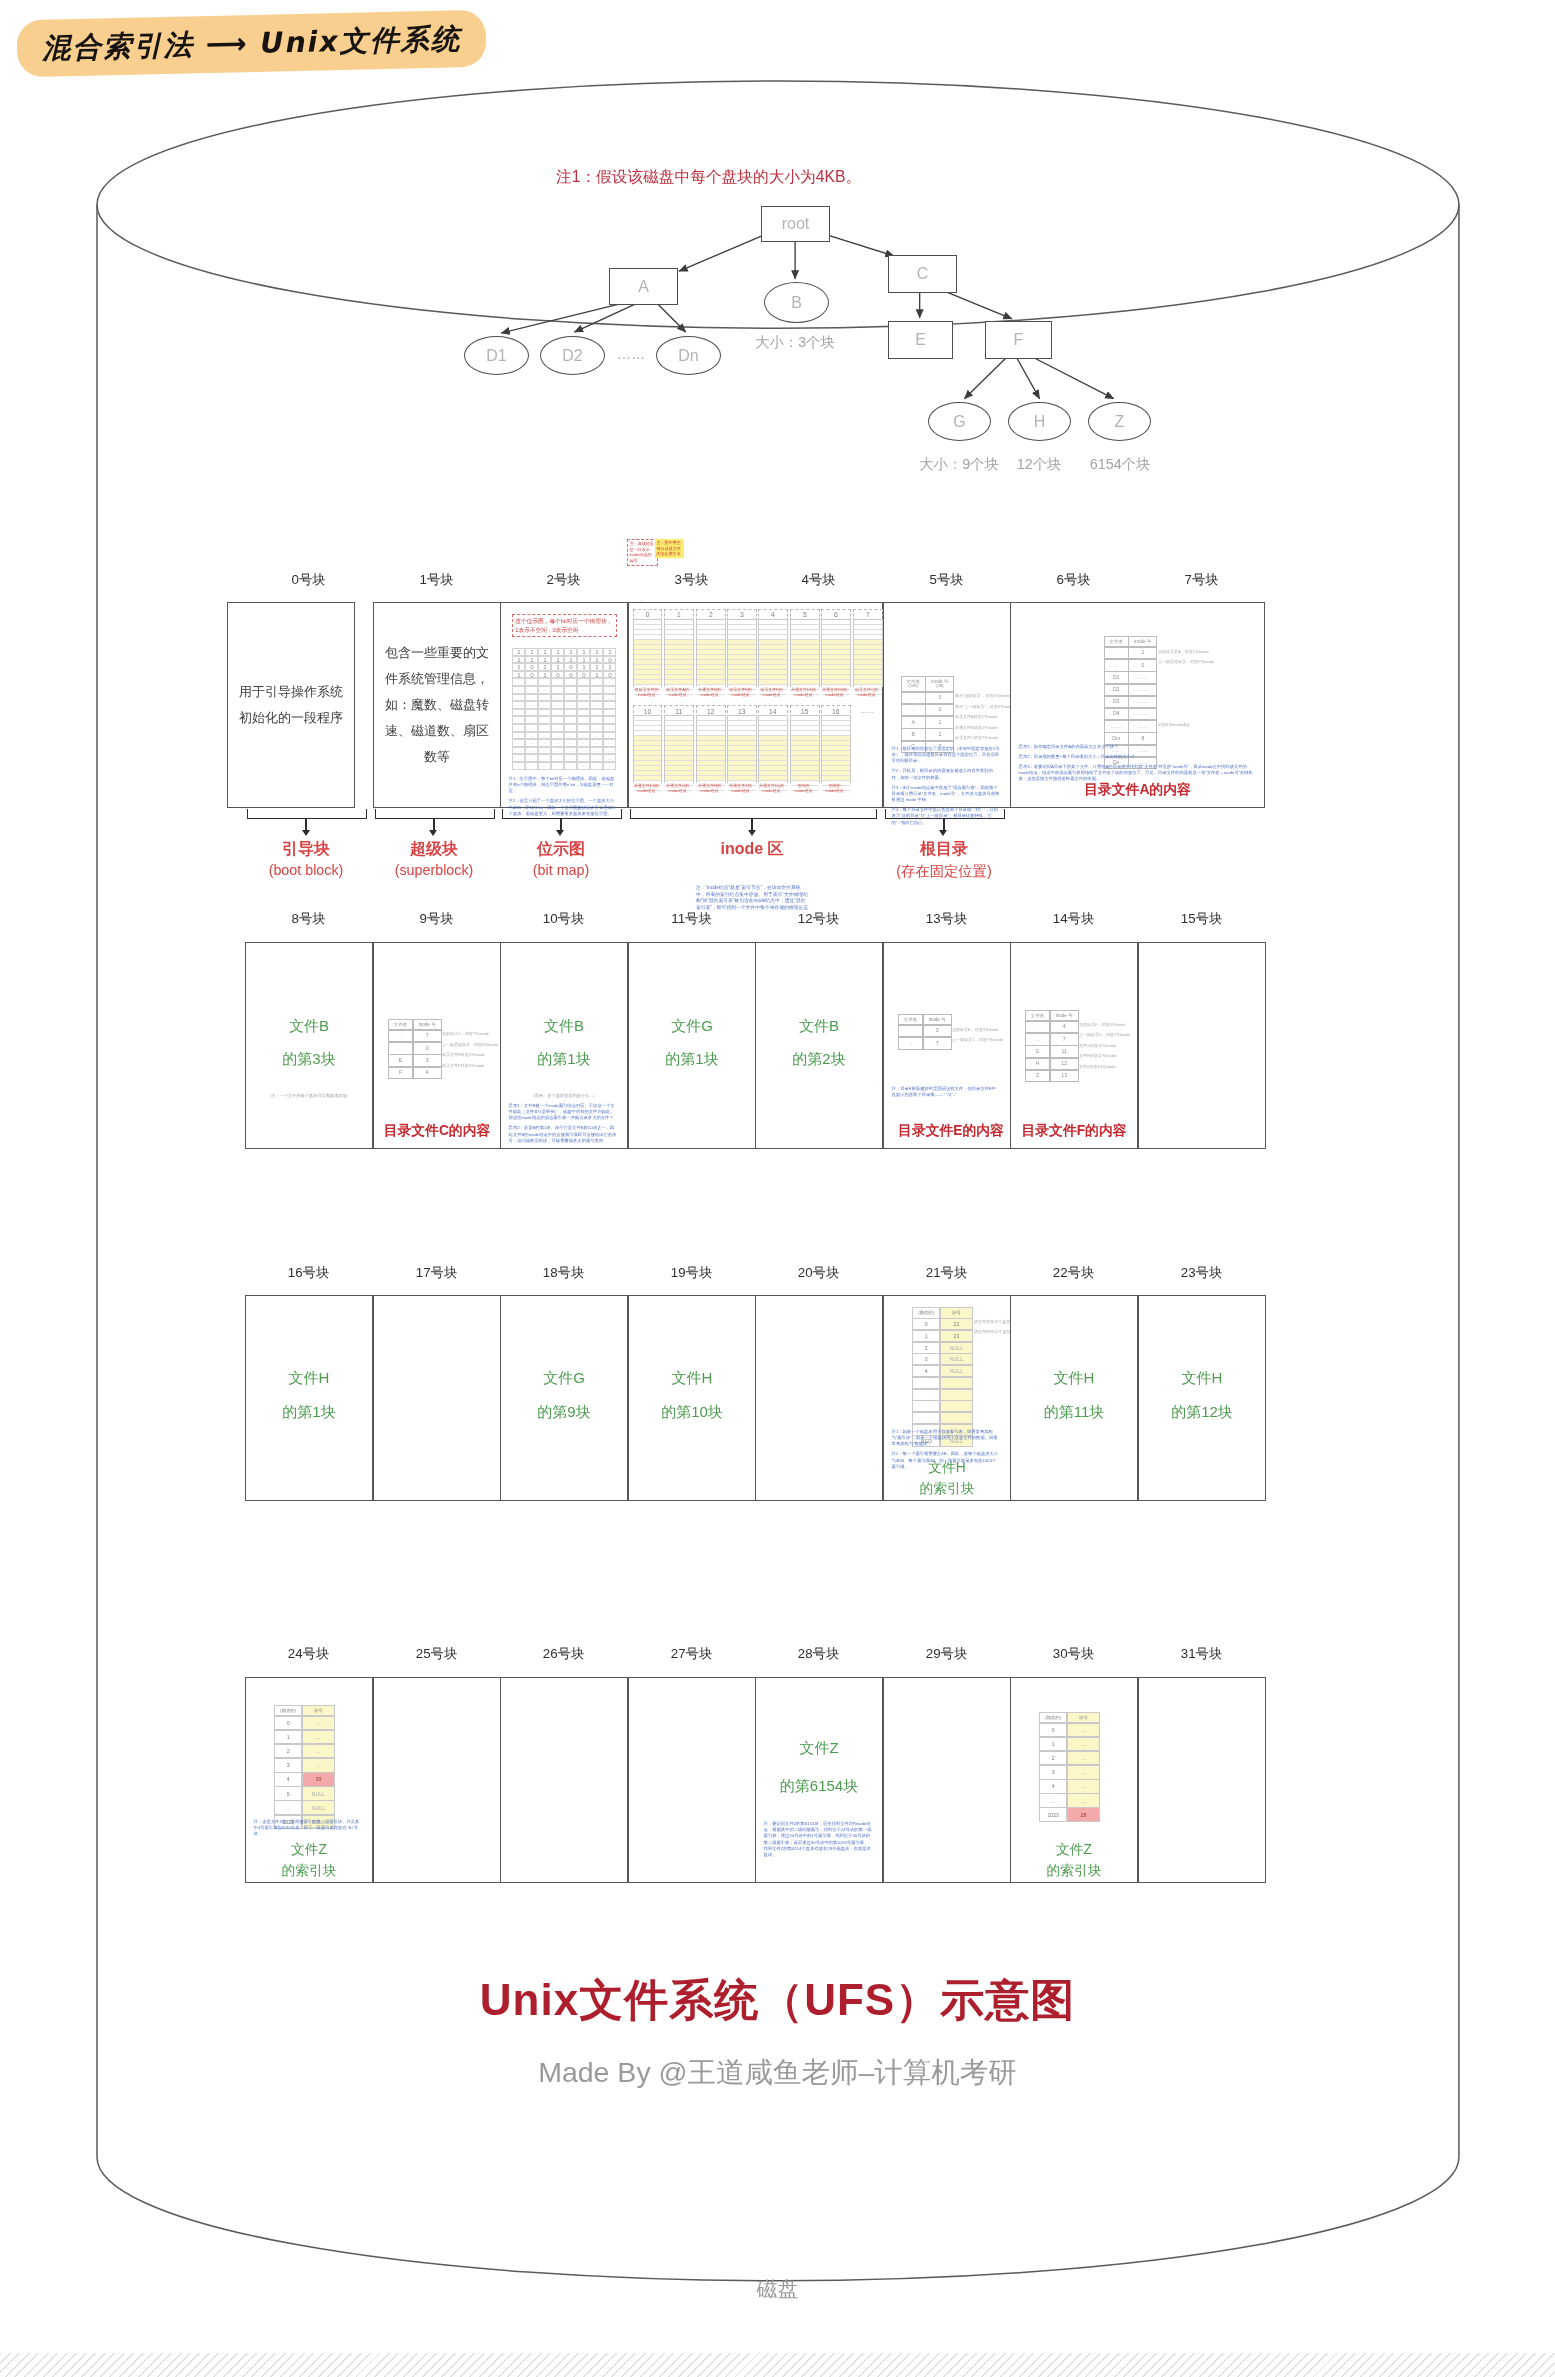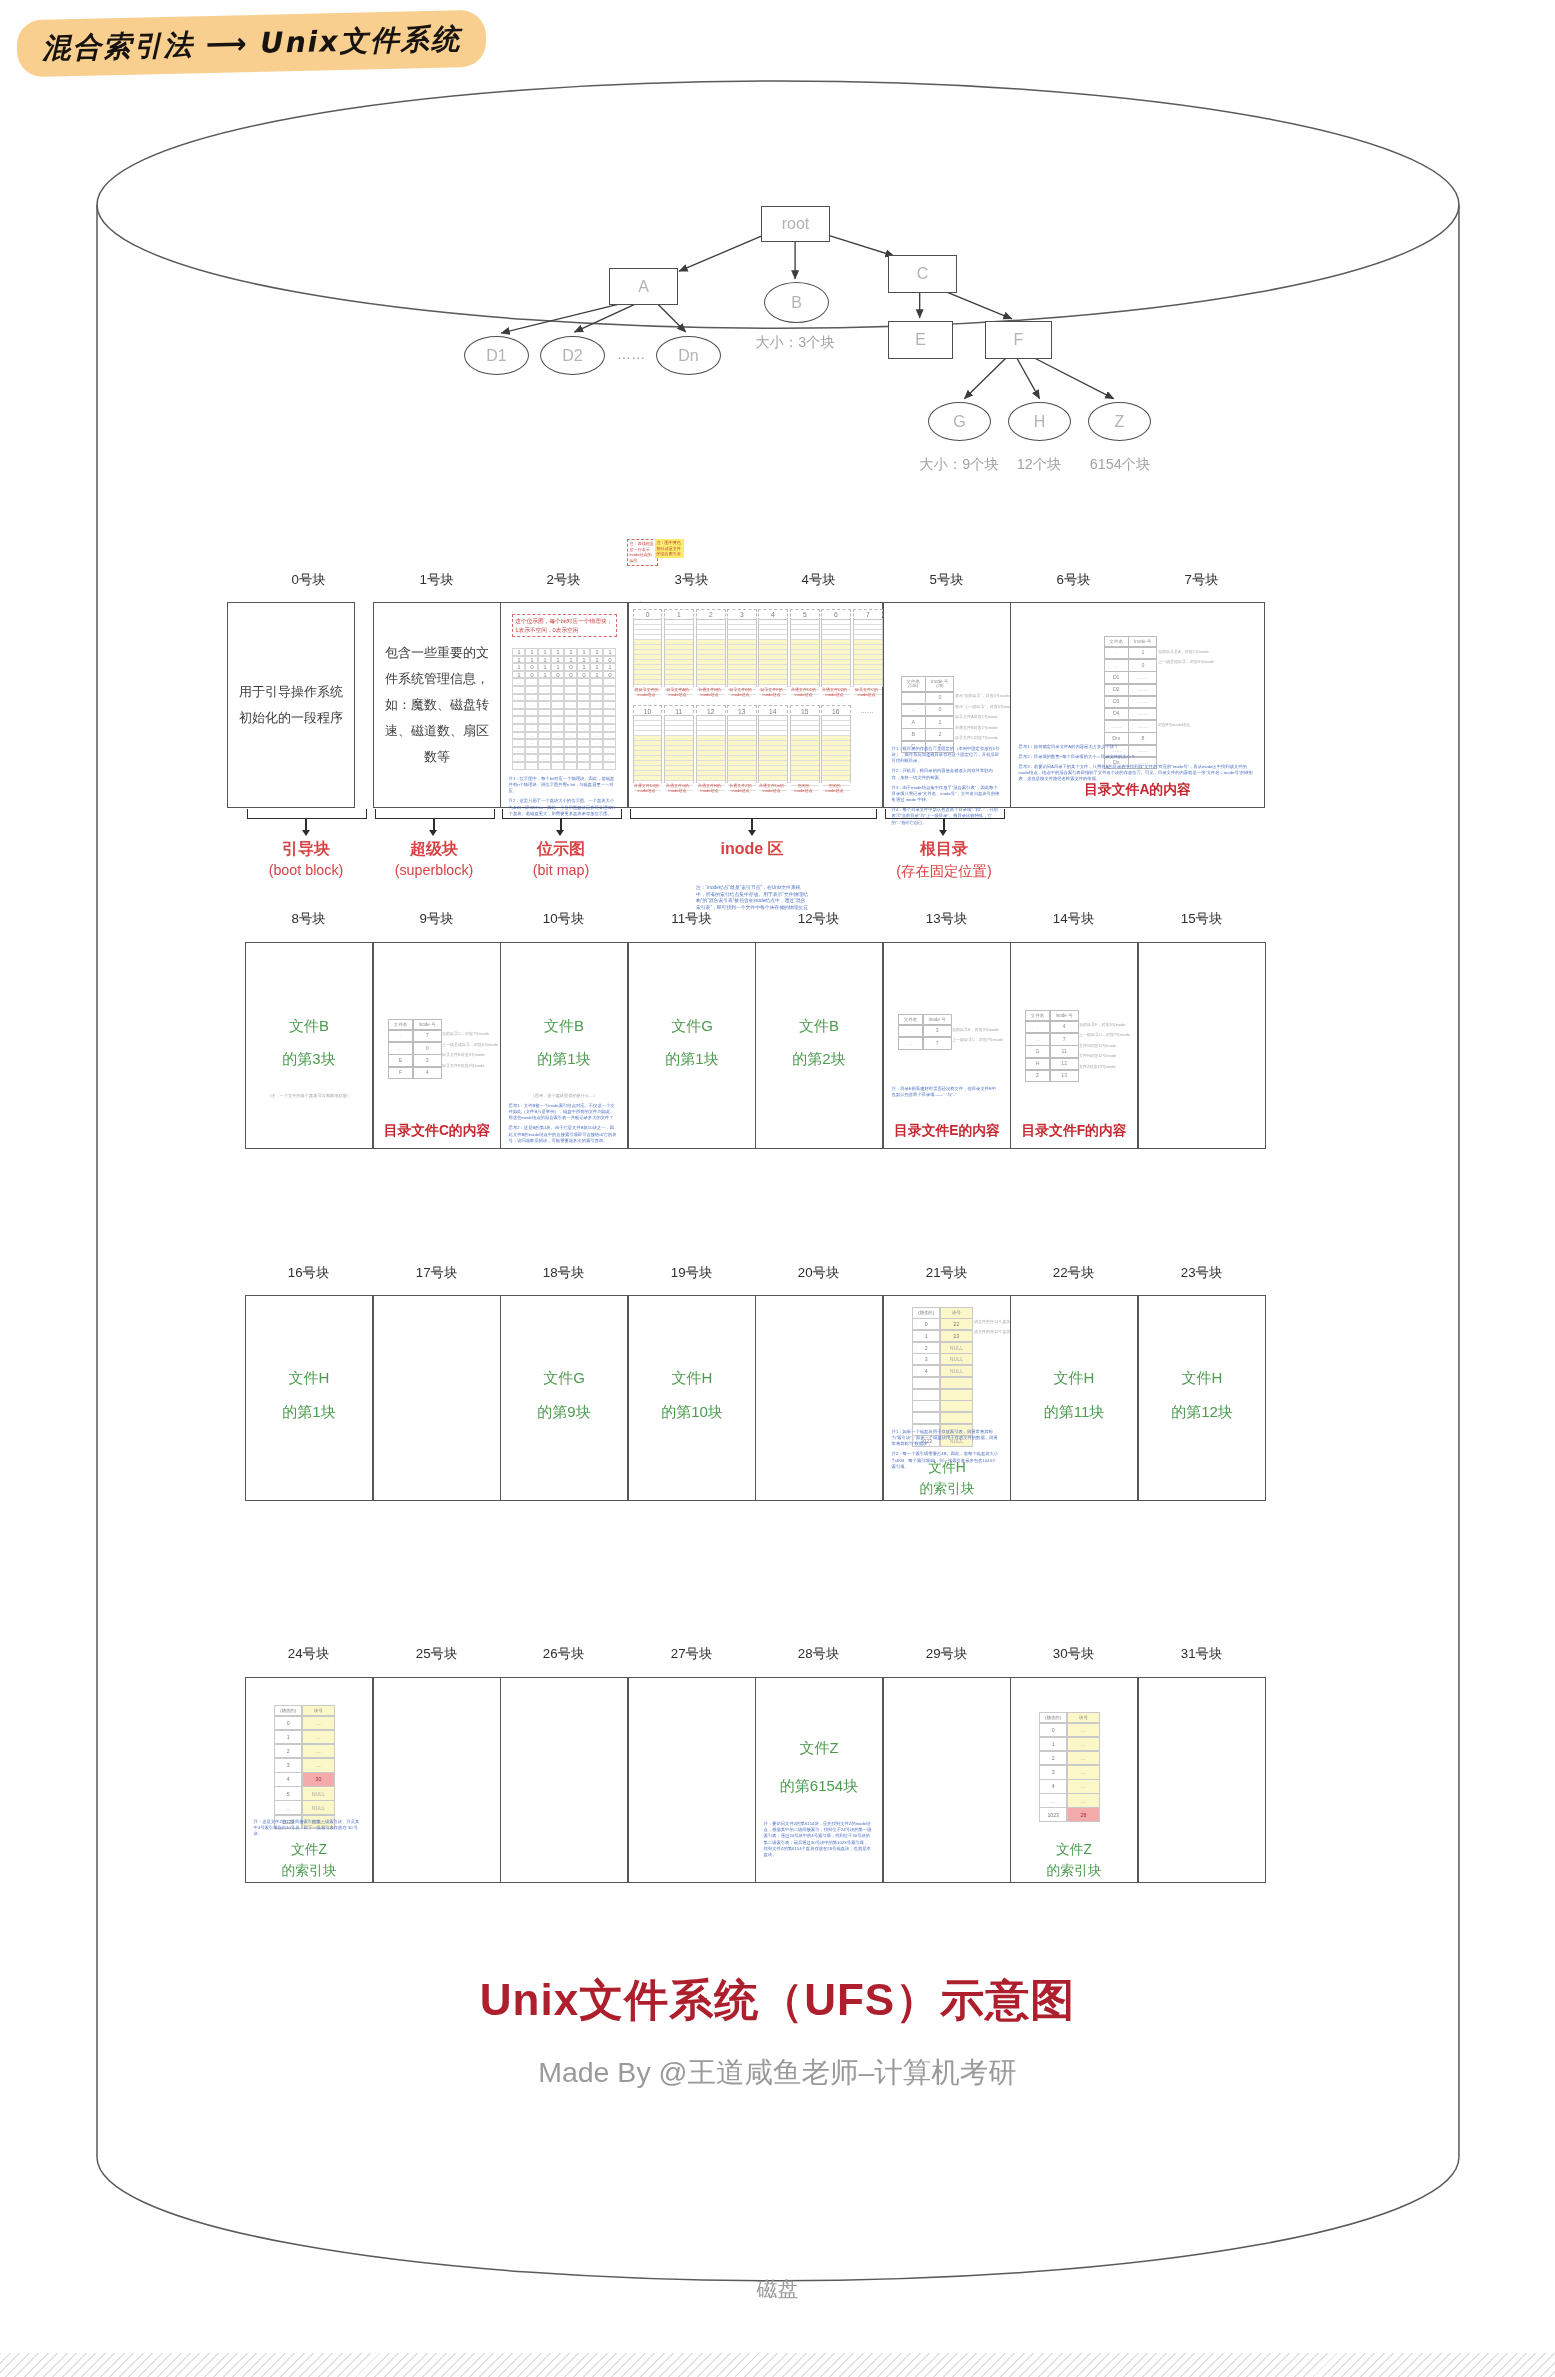--- a/index.html
+++ b/index.html
@@ -101,20 +101,21 @@
       </g>
     <g stroke="#a9a9a9" stroke-width="0.8">
       <line x1="673" y1="632" x2="682" y2="650"></line>
       <line x1="701" y1="638" x2="714" y2="664"></line>
     </g>
   </svg>
 
   <div id="hand">混合索引法 ⟶ Unix文件系统</div>
 
   <div id="topnotes">
+    <div>注1：假设该磁盘中每个盘块的大小为4KB。</div>
   </div>
 
   <div id="tree">
       <div class="tree-node rect" style="position: absolute; left: 761px; top: 206px; width: 67px; height: 34px;">root</div>
       <div class="tree-node rect" style="position: absolute; left: 609px; top: 268px; width: 67px; height: 35px;">A</div>
       <div class="tree-node ellipse" style="position: absolute; left: 764px; top: 282px; width: 63px; height: 39px;">B</div>
       <div class="tree-node rect" style="position: absolute; left: 888px; top: 255px; width: 67px; height: 36px;">C</div>
       <div class="tree-node ellipse" style="position: absolute; left: 464px; top: 336px; width: 63px; height: 37px;">D1</div>
       <div class="tree-node ellipse" style="position: absolute; left: 540px; top: 336px; width: 63px; height: 37px;">D2</div>
       <div class="tree-node text" style="position: absolute; left: 609px; top: 344px; width: 44px; height: 19px;">……</div>
@@ -776,21 +777,21 @@
       <div class="block-box" style="left: 628px; top: 942px; width: 126px; height: 205px;">
         <div class="greenline" style="top: 74px;">文件G</div>
         <div class="greenline" style="top: 107px;">的第1块</div>
       </div>
       <div class="blk-header" style="left: 755px; top: 910px;">12号块</div>
       <div class="block-box" style="left: 755px; top: 942px; width: 126px; height: 205px;">
         <div class="greenline" style="top: 74px;">文件B</div>
         <div class="greenline" style="top: 107px;">的第2块</div>
       </div>
       <div class="blk-header" style="left: 883px; top: 910px;">13号块</div>
-      <div class="block-box" style="left: 883px; top: 942px; width: 126px; height: 205px;">
+      <div class="block-box" style="left: 883px; top: 942px; width: 126px; height: 205px; padding-left: 8px;">
         <div class="dt" style="left: 14.3px; top: 71px;">
           <div class="dt-row">
             <div class="dt-cell" style="width: 23px; height: 9.5px; flex-direction: column;">
               <div style="font-size: 4.6px;">文件名</div>
             </div>
             <div class="dt-cell" style="width: 27px; height: 9.5px; flex-direction: column;">
               <div style="font-size: 4.6px;">inode 号</div>
             </div>
           </div>
           <div class="dt-row">

